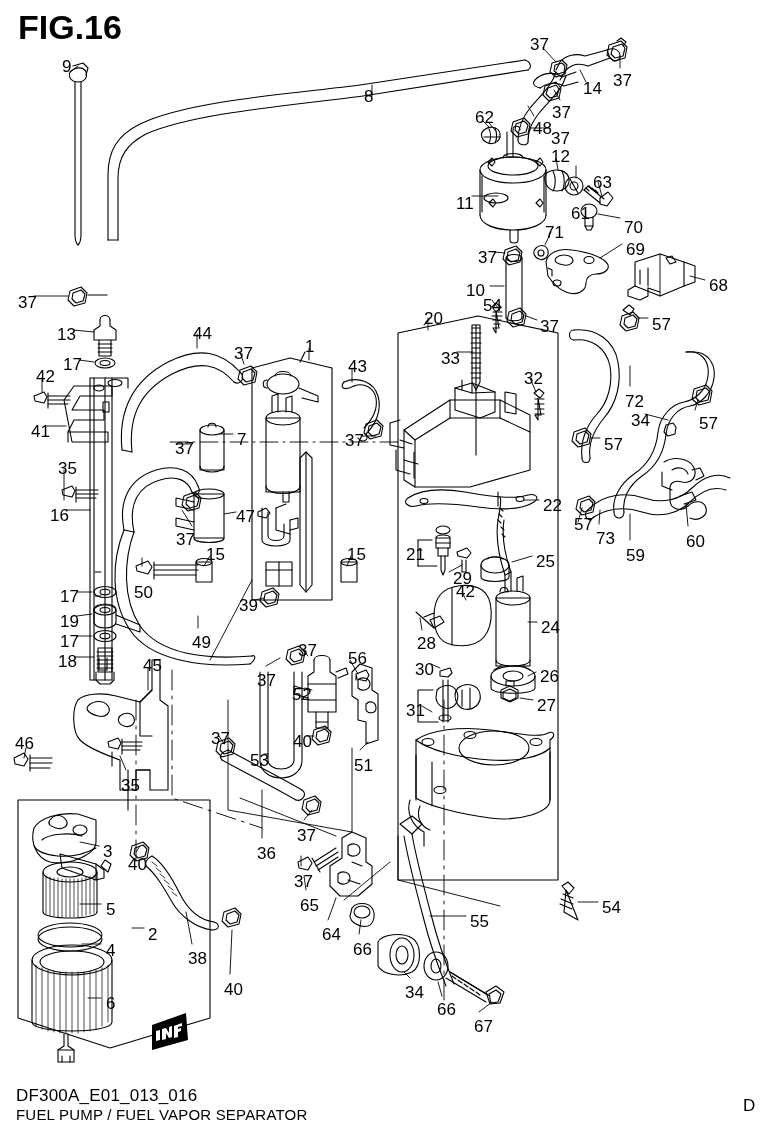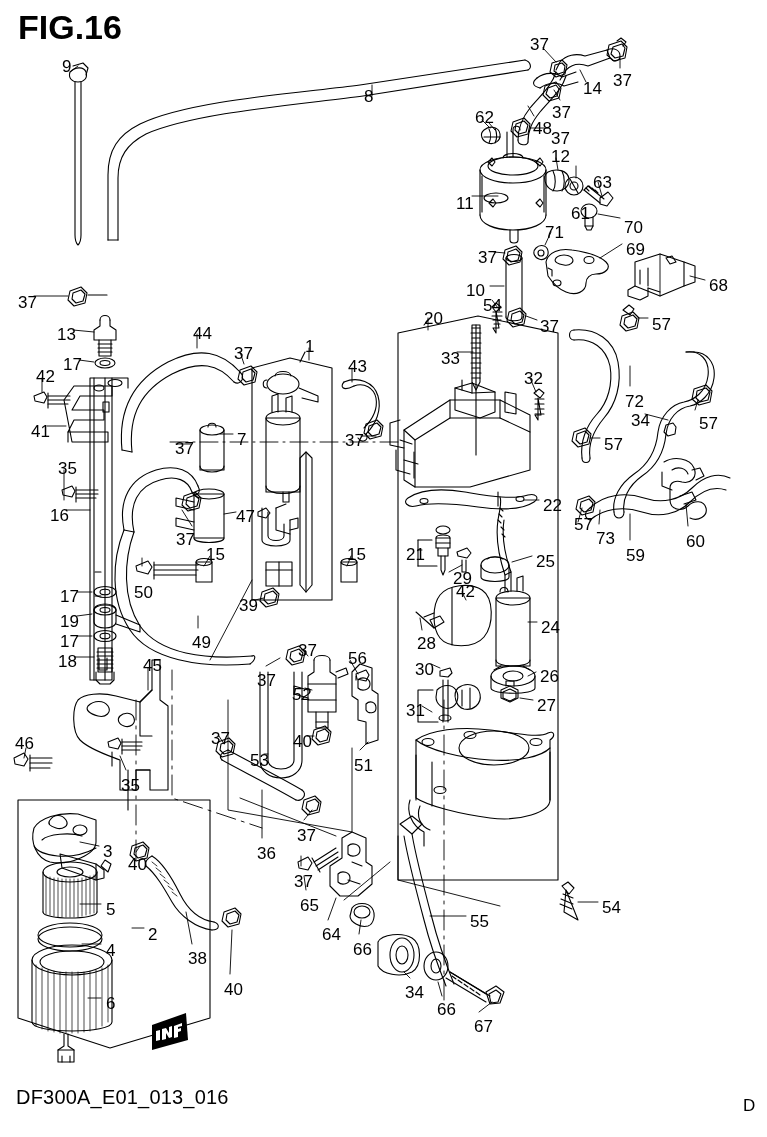--- a/index.html
+++ b/index.html
@@ -4,21 +4,21 @@
 <title>FIG.16 FUEL PUMP / FUEL VAPOR SEPARATOR</title>
 <style>
   html,body{margin:0;padding:0;background:#fff;}
   body{width:767px;height:1137px;position:relative;overflow:hidden;
        font-family:"Liberation Sans", sans-serif;color:#000;}
   #sheet{position:absolute;inset:0;width:767px;height:1137px;}
   #svgroot{position:absolute;left:0;top:0;width:767px;height:1137px;}
 
   .fig-title{position:absolute;left:18px;top:8px;font-size:34px;font-weight:bold;
              letter-spacing:0px;font-family:"Liberation Sans", sans-serif;}
-  .caption-code{position:absolute;left:16px;top:1086px;font-size:20px;
+  .caption-code{position:absolute;left:16px;top:1086px;font-size:17px;
                 letter-spacing:.2px;}
   .caption-name{position:absolute;left:16px;top:1106px;font-size:15px;
                 letter-spacing:.2px;}
   .corner-mark{position:absolute;left:743px;top:1096px;font-size:17px;}
 
   .cal{position:absolute;font-size:17px;line-height:17px;white-space:nowrap;
        font-family:"Liberation Sans", sans-serif;}
 </style>
 </head>
 <body>
@@ -678,20 +678,21 @@
         <line x1="466" y1="916" x2="430" y2="916"></line>
         <line x1="410" y1="978" x2="404" y2="972"></line>
         <line x1="442" y1="996" x2="438" y2="982"></line>
         <line x1="479" y1="1012" x2="492" y2="1002"></line>
         <line x1="598" y1="902" x2="578" y2="902"></line>
       </g>
     </g>
   </svg>
 
   <div class="caption-code">DF300A_E01_013_016</div>
+  <div class="caption-name">FUEL PUMP / FUEL VAPOR SEPARATOR</div>
   <div class="corner-mark">D</div>
 
   <div id="callout-layer">
       <div class="cal" style="left: 62px; top: 58px;">9</div>
       <div class="cal" style="left: 364px; top: 88px;">8</div>
       <div class="cal" style="left: 530px; top: 36px;">37</div>
       <div class="cal" style="left: 613px; top: 72px;">37</div>
       <div class="cal" style="left: 583px; top: 80px;">14</div>
       <div class="cal" style="left: 552px; top: 104px;">37</div>
       <div class="cal" style="left: 475px; top: 109px;">62</div>

